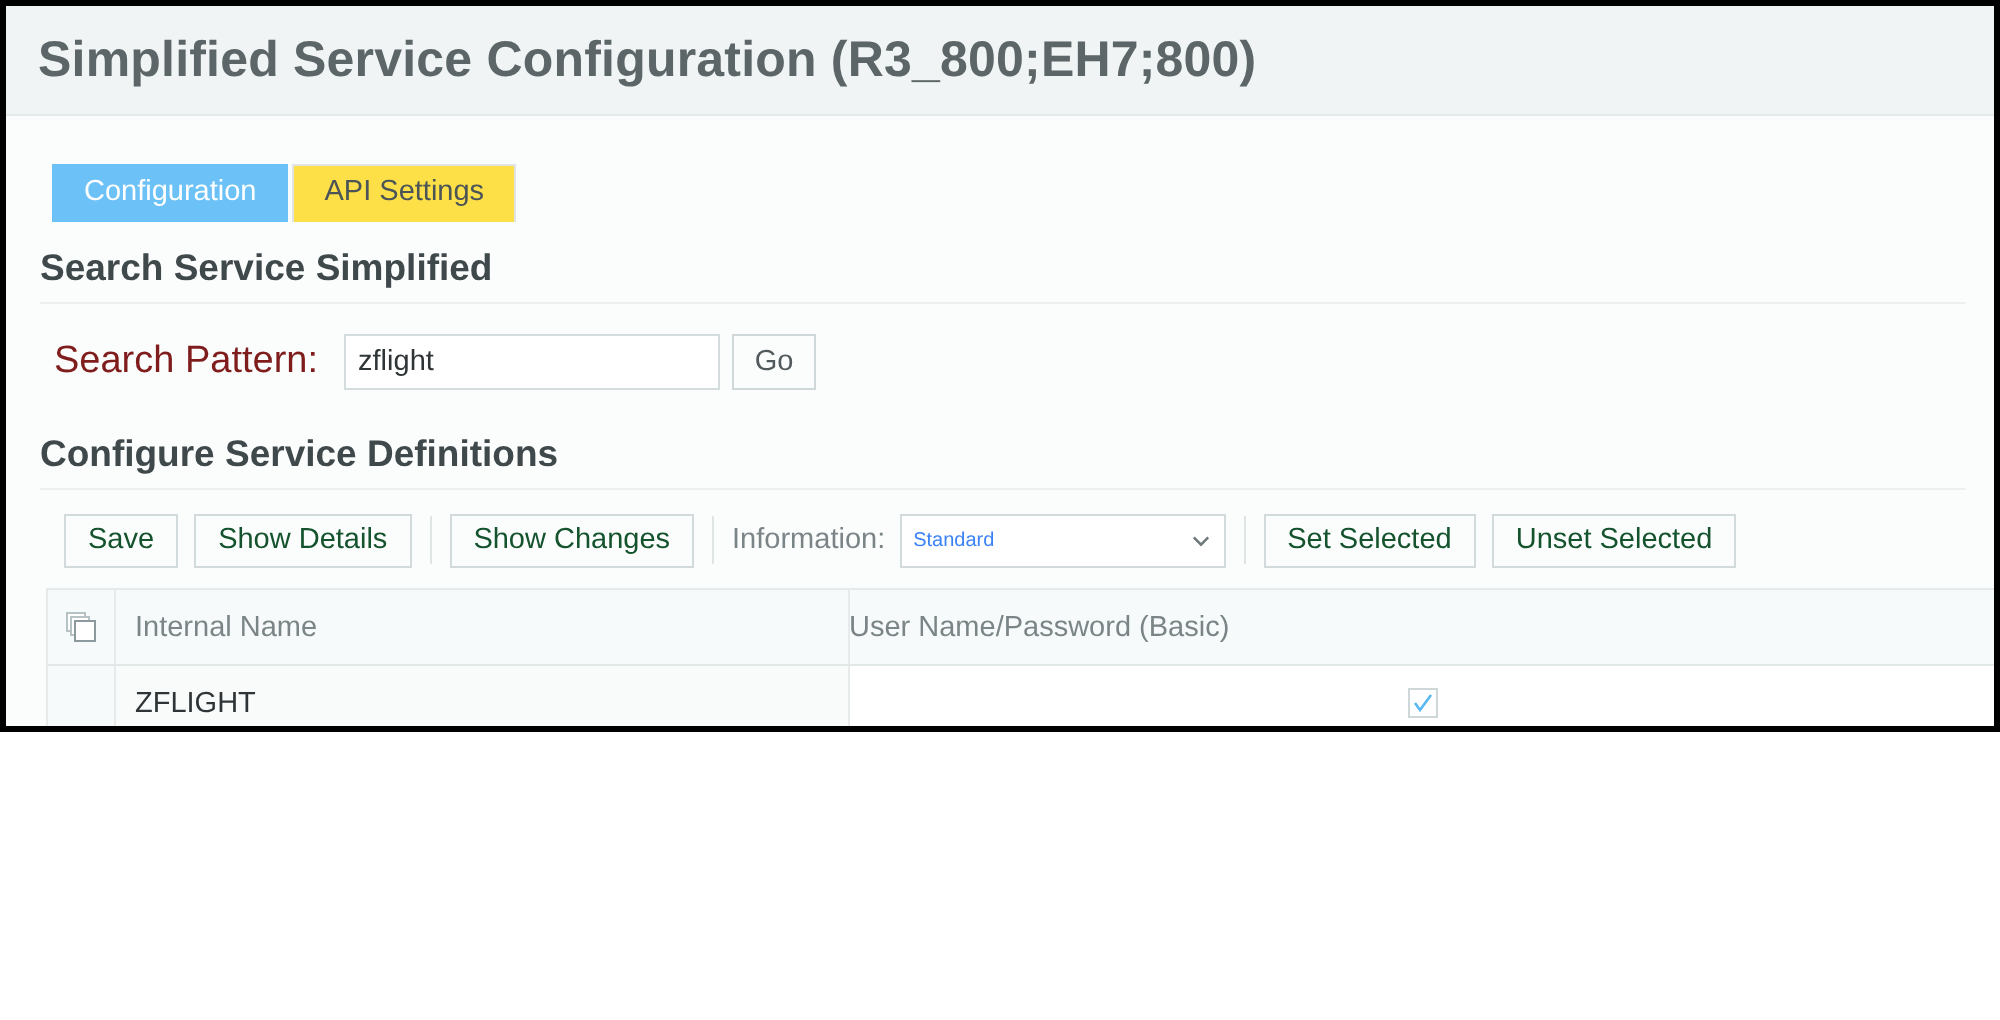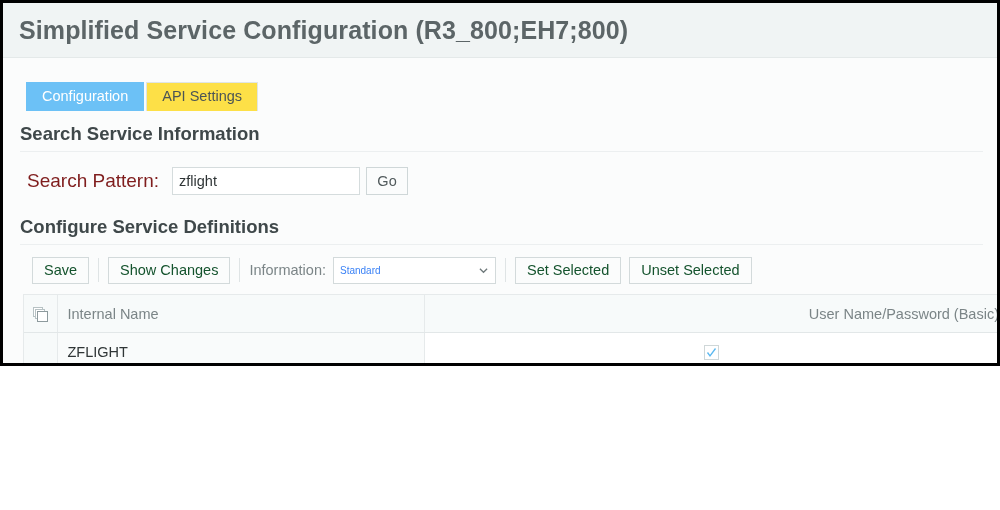--- a/index.html
+++ b/index.html
@@ -217,21 +217,21 @@
     border-bottom: 1px solid #e2e7e8;
     font-weight: normal;
     font-size: 14.5px;
     color: #7b8587;
   }
   .col-sel { width: 33px; }
   .col-name { width: 367px; }
 
   th.h-sel { text-align: center; }
   th.h-name { text-align: left; padding-left: 10px !important; }
-  th.h-basic { text-align: right; }
+  th.h-basic { text-align: left; }
 
   td.c-sel { background: #f7fafa; }
   td.c-name {
     padding-left: 10px !important;
     font-size: 14.5px;
     color: #2f3536;
     background: #f9fbfb;
   }
   td.c-basic { text-align: center; background: #ffffff; }
 
@@ -266,32 +266,33 @@
     <div class="title-text">Simplified Service Configuration (R3_800;EH7;800)</div>
   </div>
 
   <div class="tab-strip">
     <div class="tab active">Configuration</div>
     <div class="tab">API Settings</div>
   </div>
 
   <div class="content">
 
-    <div class="section-head">Search Service Information</div>
+    <div class="section-head">Search Service Simplified</div>
 
     <div class="search-row">
       <span class="search-label">Search Pattern:</span>
       <input class="search-input" type="text" value="zflight" style="">
       <button class="go-btn">Go</button>
     </div>
 
     <div class="section-head second">Configure Service Definitions</div>
 
     <div class="toolbar">
       <button class="tb-btn">Save</button>
+      <button class="tb-btn">Show Details</button>
       <span class="tb-sep"></span>
       <button class="tb-btn">Show Changes</button>
       <span class="tb-sep"></span>
       <span class="tb-label">Information:</span>
       <span class="tb-select-wrap">
         <select class="tb-select">
           <option>Standard</option>
         </select>
         <svg class="chev" viewBox="0 0 10 10">
           <path d="M1 3 L5 7 L9 3" fill="none" stroke="#6f797b" stroke-width="1.4"></path>

